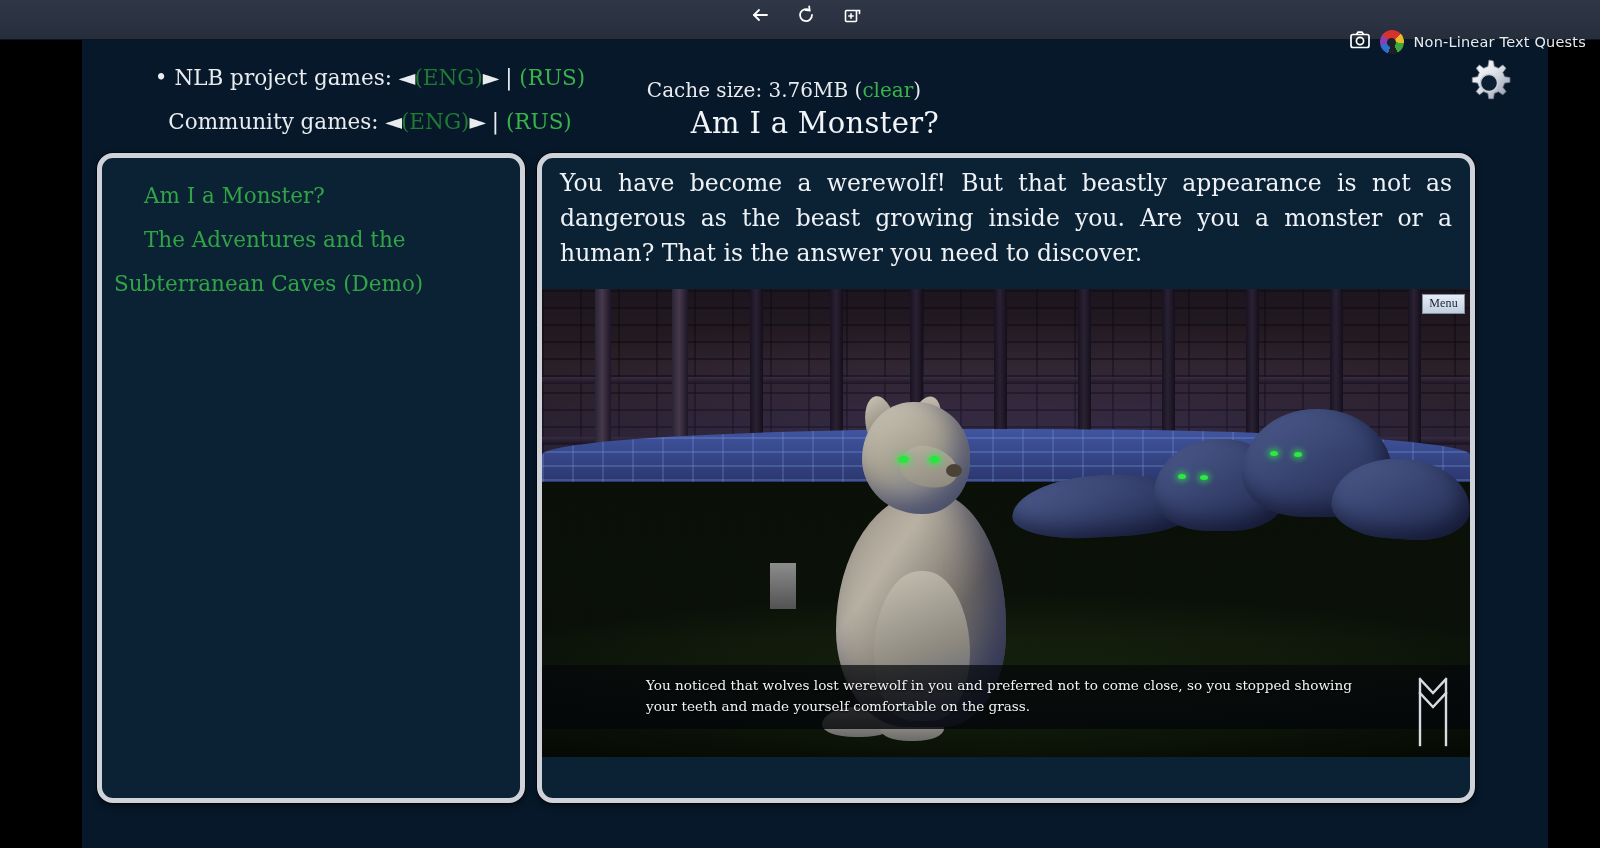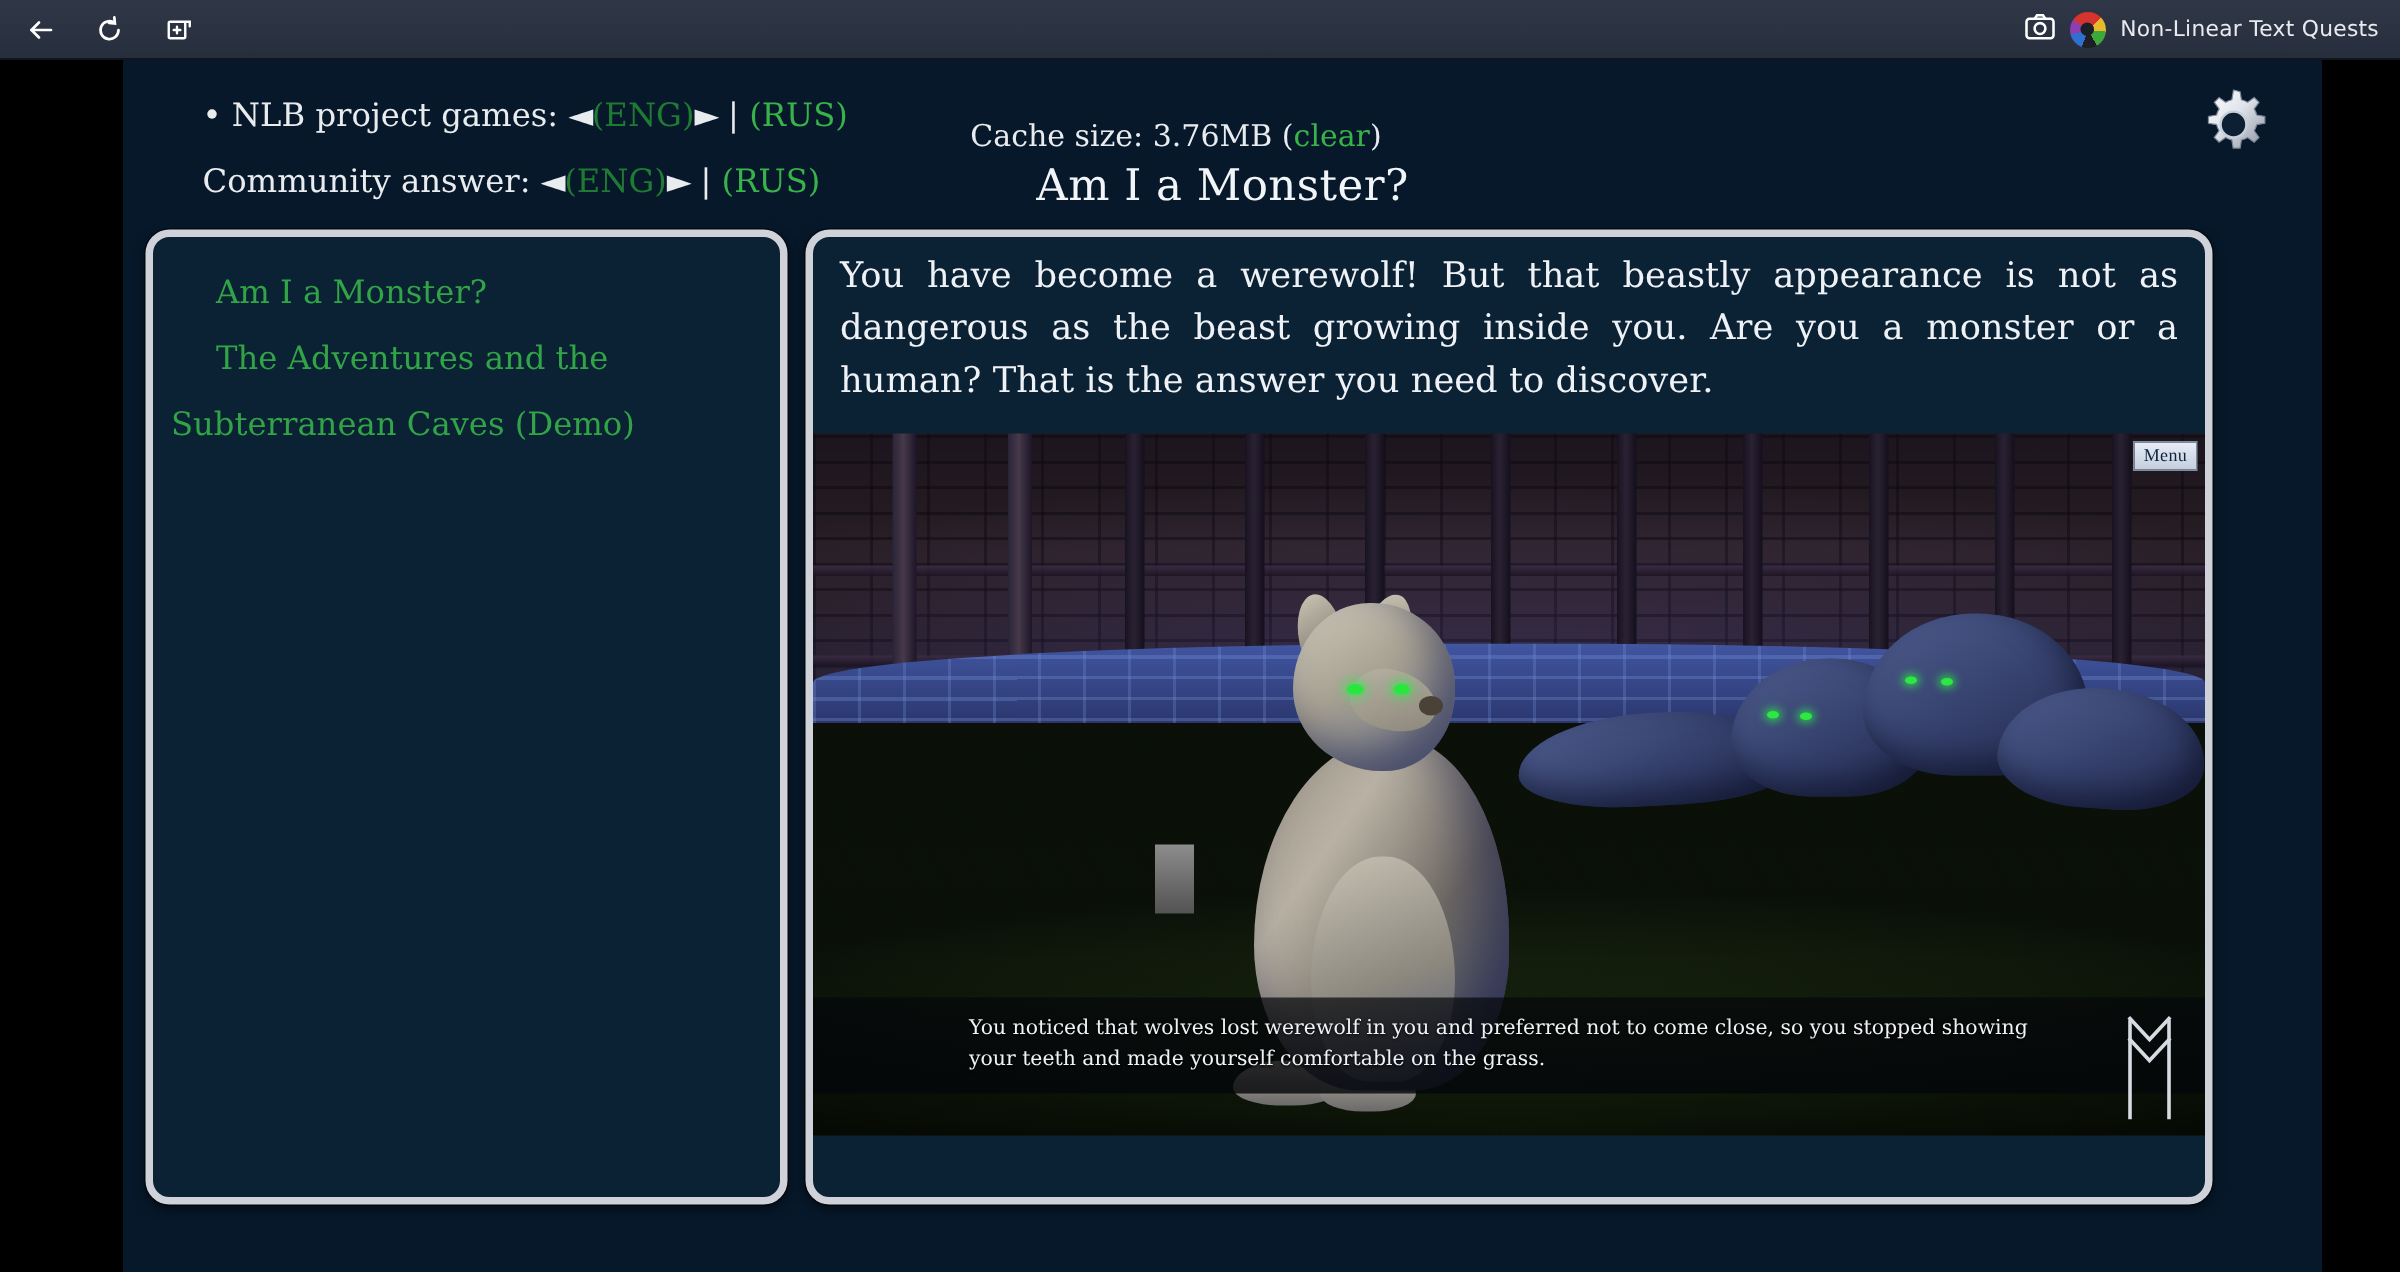--- a/index.html
+++ b/index.html
@@ -22,20 +22,21 @@
   
   .titlebar {
     position: absolute;
     left: 0; top: 0;
     width: 1600px; height: 40px;
     background: linear-gradient(180deg, #2f3646 0%, #2b3242 55%, #262d3b 100%);
     border-bottom: 1px solid #11151d;
     display: flex;
     align-items: center;
     z-index: 40;
+    flex-direction: column;
   }
   .tb-left {
     display: flex;
     align-items: center;
     gap: 16px;
     padding-left: 12px;
   }
   .tb-btn {
     width: 30px; height: 30px;
     display: flex; align-items: center; justify-content: center;
@@ -90,21 +91,21 @@
     width: 1466px; height: 808px;
     background: #07182a;
     overflow: hidden;
   }
 
   
   .navlinks {
     position: absolute;
     left: 53px; top: 16px;
     width: 470px;
-    text-align: left;
+    text-align: center;
     color: #e9ecef;
     font-family: "DejaVu Serif", serif;
     font-size: 21.5px;
     line-height: 44px;
   }
   .navlinks .row { white-space: nowrap; }
   .nav-sel  { color: #1f7a33; }
   .nav-link { color: #37b34a; cursor: pointer; }
   .nav-arrow { color: #e9ecef; letter-spacing: -1px; }
   .bullet { color: #e9ecef; }
@@ -453,21 +454,21 @@
 
     <div class="navlinks">
       <div class="row">
         <span class="bullet">•</span>
         <span>NLB project games:</span>
         <span class="nav-arrow">◄</span><span class="nav-sel">(ENG)</span><span class="nav-arrow">►</span>
         <span>|</span>
         <span class="nav-link">(RUS)</span>
       </div>
       <div class="row">
-        <span>Community answer:</span>
+        <span>Community games:</span>
         <span class="nav-arrow">◄</span><span class="nav-sel">(ENG)</span><span class="nav-arrow">►</span>
         <span>|</span>
         <span class="nav-link">(RUS)</span>
       </div>
     </div>
 
     <div class="cachebar">
       <span>Cache size:</span>
       <span>3.76MB</span>
       <span>(</span><span class="cache-clear">clear</span><span>)</span>

